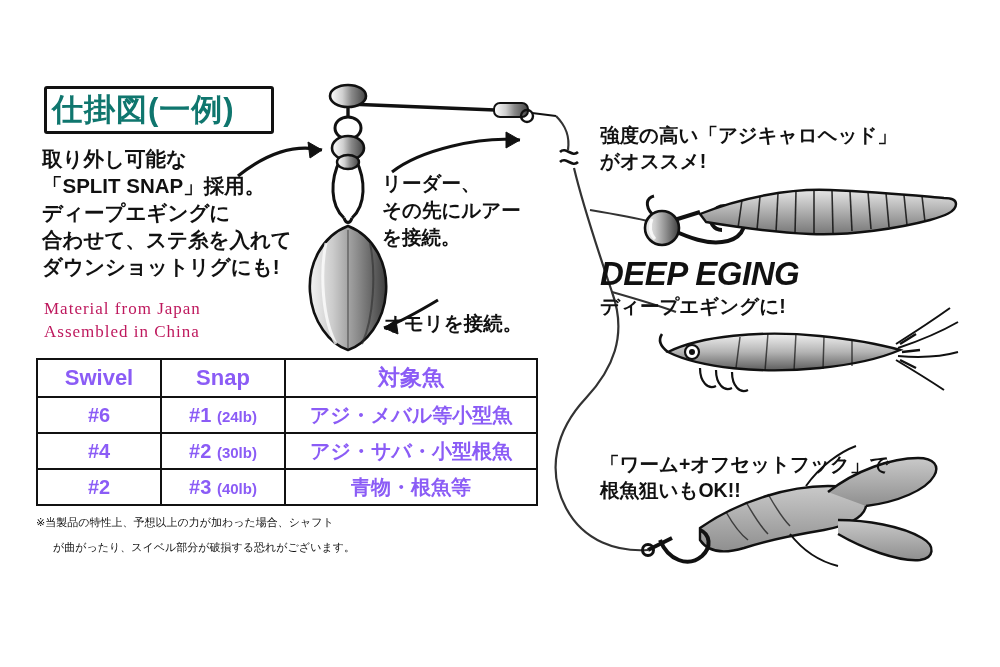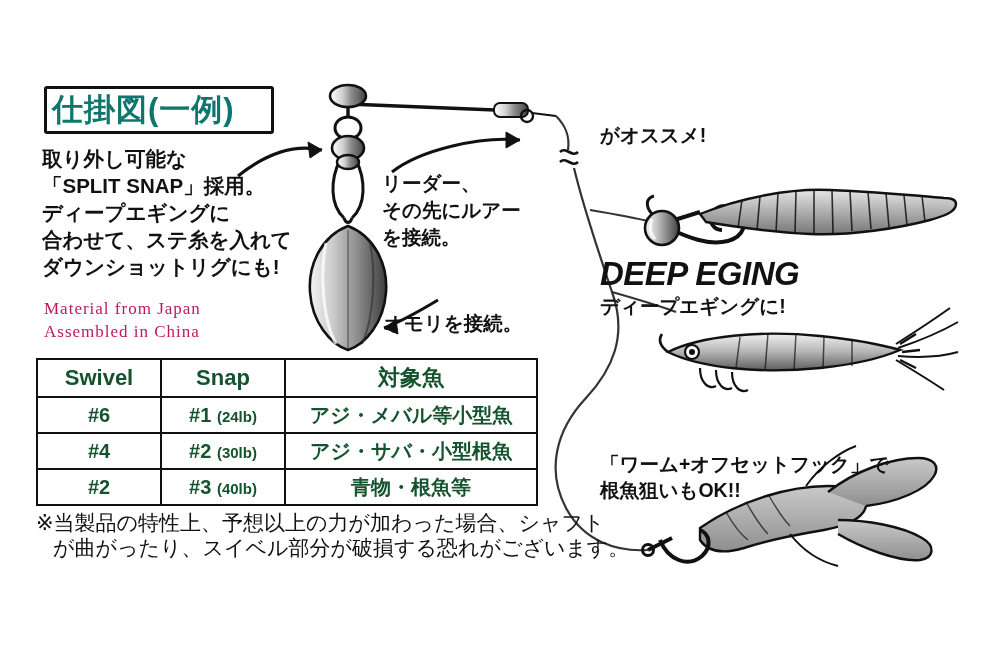--- a/index.html
+++ b/index.html
@@ -69,40 +69,40 @@
   #spec-table {
     left: 36px;
     top: 358px;
     width: 500px;
     border-collapse: collapse;
     table-layout: fixed;
   }
   #spec-table th, #spec-table td {
     border: 2px solid #111;
     text-align: center;
-    color: #14532d;
+    color: #8b5cf6;
     padding: 0;
     height: 34px;
     font-weight: bold;
   }
   #spec-table th {
     font-size: 22px;
     height: 36px;
   }
   #spec-table td { font-size: 20px; }
   #spec-table col.c1 { width: 124px; }
   #spec-table col.c2 { width: 124px; }
   #spec-table col.c3 { width: 252px; }
   .lb { font-size: 15px; }
 
   #note-text {
     left: 36px;
     top: 510px;
     width: 505px;
-    font-size: 21px;
+    font-size: 11px;
     line-height: 25px;
     color: #111;
   }
   #note-text div { white-space: nowrap; }
   #note-text .indent { padding-left: 17px; }
 
   
   .rh {
     font-size: 33px;
     font-weight: bold;
@@ -363,20 +363,21 @@
       </tr>
     </tbody>
   </table>
 
   <div id="note-text" class="abs">
     <div>※当製品の特性上、予想以上の力が加わった場合、シャフト</div>
     <div class="indent">が曲がったり、スイベル部分が破損する恐れがございます。</div>
   </div>
 
   <div id="s-ajing" class="abs rsub">
+    <div>強度の高い「アジキャロヘッド」</div>
     <div>がオススメ!</div>
   </div>
 
   <div id="h-eging" class="abs rh">DEEP EGING</div>
   <div id="s-eging" class="abs rsub">
     <div>ディープエギングに!</div>
   </div>
 
   <div id="s-rock" class="abs rsub">
     <div>「ワーム+オフセットフック」で</div>

